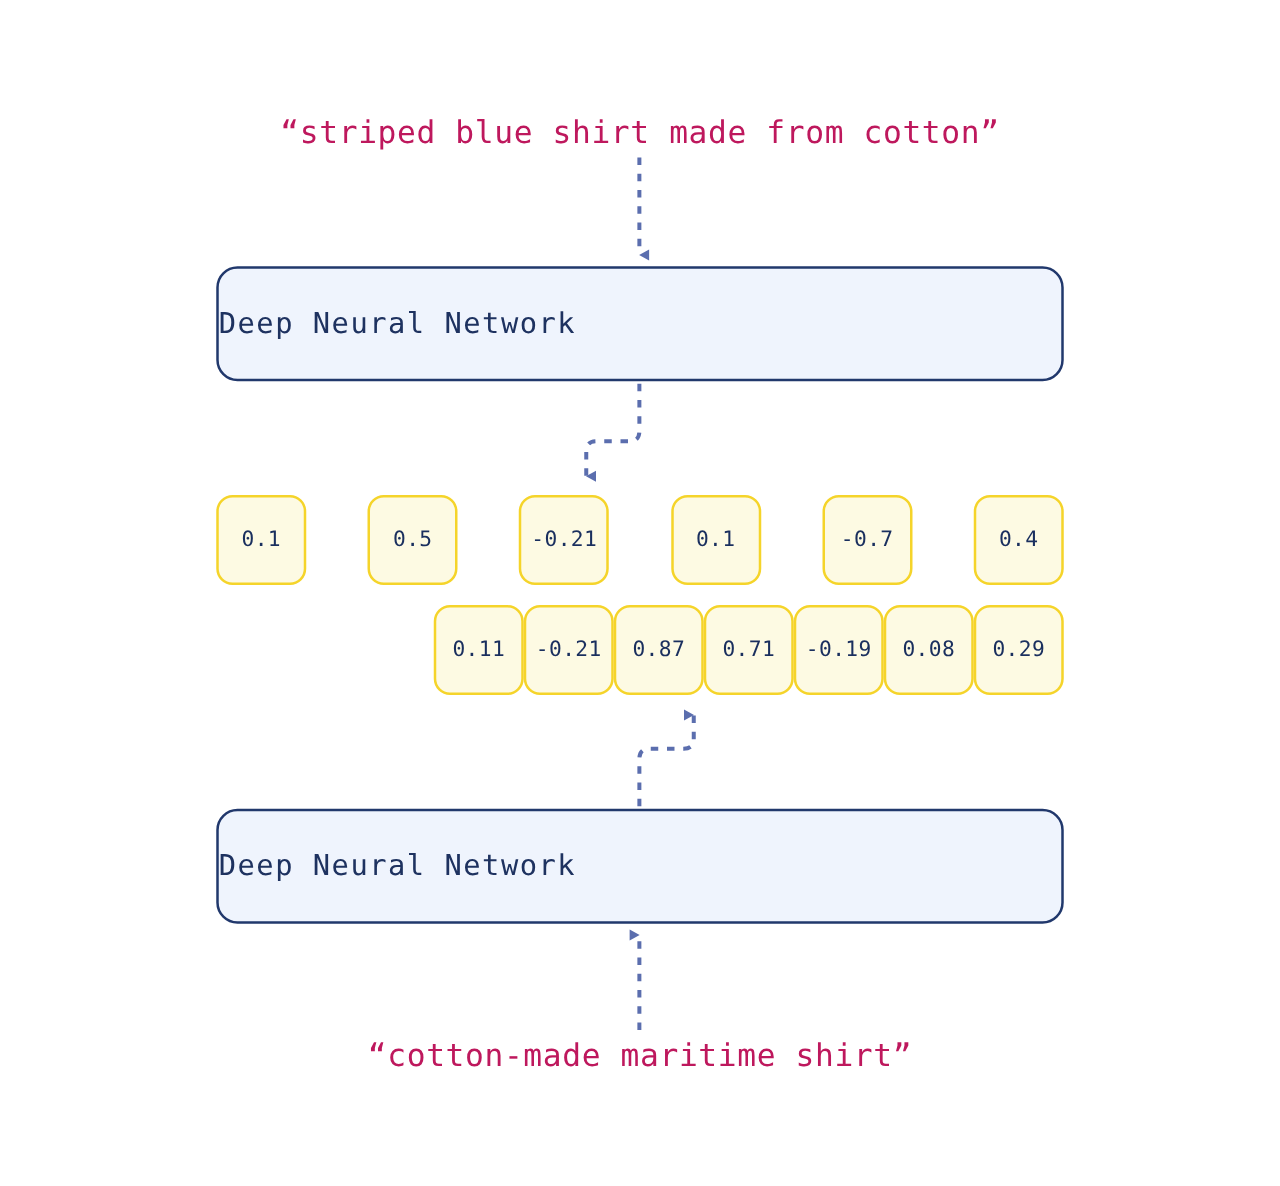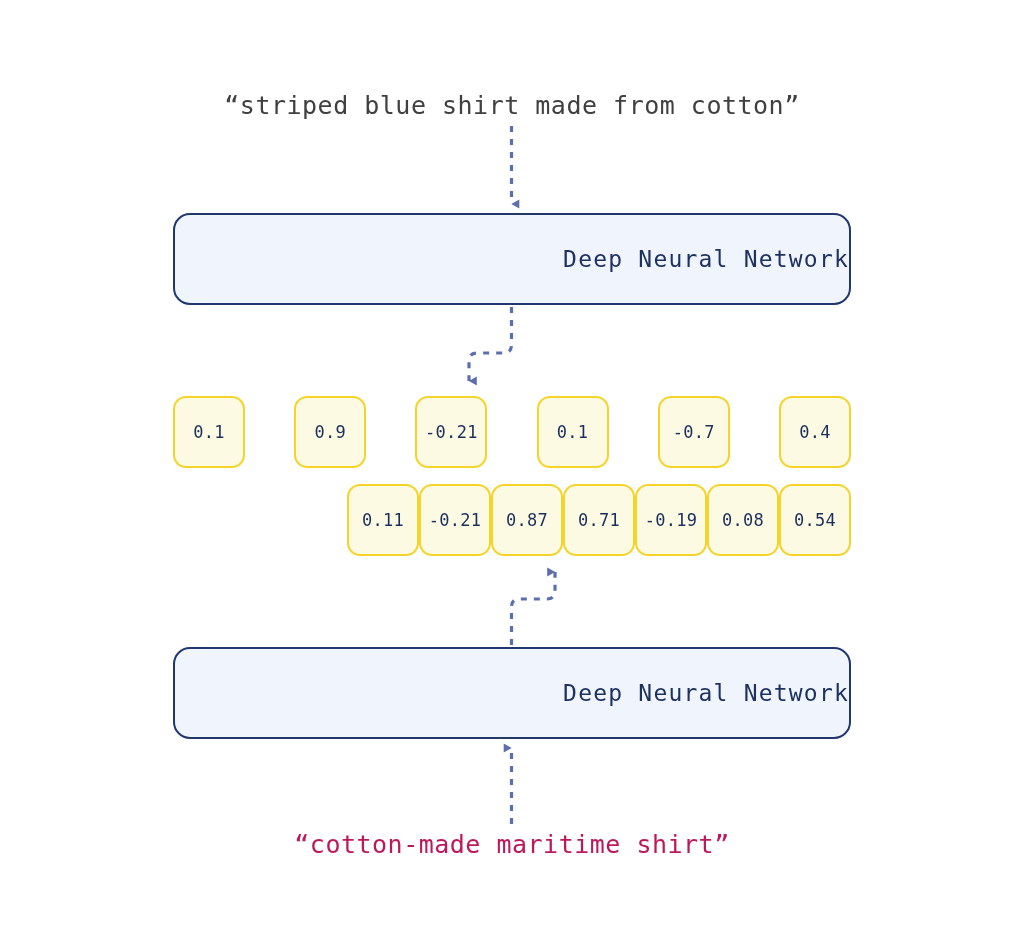--- a/index.html
+++ b/index.html
@@ -40,40 +40,40 @@
     left: 0;
     width: 1024px;
     text-align: center;
     font-family: "DejaVu Sans Mono", "Liberation Mono", monospace;
     font-size: 25px;
     letter-spacing: 0.5px;
     white-space: pre;
   }
   #caption-top {
     top: 91px;
-    color: #404040;
+    color: #be185d;
   }
   #caption-bottom {
     top: 830px;
     color: #be185d;
   }
 
   
   .net-box {
     position: absolute;
     left: 173px;
     width: 678px;
     height: 92px;
     box-sizing: border-box;
     background: #eff4fd;
     border: 2px solid #21386c;
     border-radius: 17px;
     display: flex;
     align-items: center;
-    justify-content: flex-end;
+    justify-content: flex-start;
   }
   #net-box-top { top: 213px; }
   #net-box-bottom { top: 647px; }
 
   .net-label {
     font-family: "DejaVu Sans Mono", "Liberation Mono", monospace;
     font-size: 23px;
     letter-spacing: 1.2px;
     color: #1e3260;
     white-space: pre;
@@ -140,35 +140,35 @@
   </svg>
 
   <div class="caption" id="caption-top">“striped blue shirt made from cotton”</div>
 
   <div class="net-box" id="net-box-top">
     <span class="net-label">Deep Neural Network</span>
   </div>
 
   <div class="vector-row" id="vector-row-1">
       <div class="vector-cell">0.1</div>
-      <div class="vector-cell">0.9</div>
+      <div class="vector-cell">0.5</div>
       <div class="vector-cell">-0.21</div>
       <div class="vector-cell">0.1</div>
       <div class="vector-cell">-0.7</div>
       <div class="vector-cell">0.4</div>
     </div>
 
   <div class="vector-row" id="vector-row-2">
       <div class="vector-cell">0.11</div>
       <div class="vector-cell">-0.21</div>
       <div class="vector-cell">0.87</div>
       <div class="vector-cell">0.71</div>
       <div class="vector-cell">-0.19</div>
       <div class="vector-cell">0.08</div>
-      <div class="vector-cell">0.54</div>
+      <div class="vector-cell">0.29</div>
     </div>
 
   <div class="net-box" id="net-box-bottom">
     <span class="net-label">Deep Neural Network</span>
   </div>
 
   <div class="caption" id="caption-bottom">“cotton-made maritime shirt”</div>
 
 </div>
 

